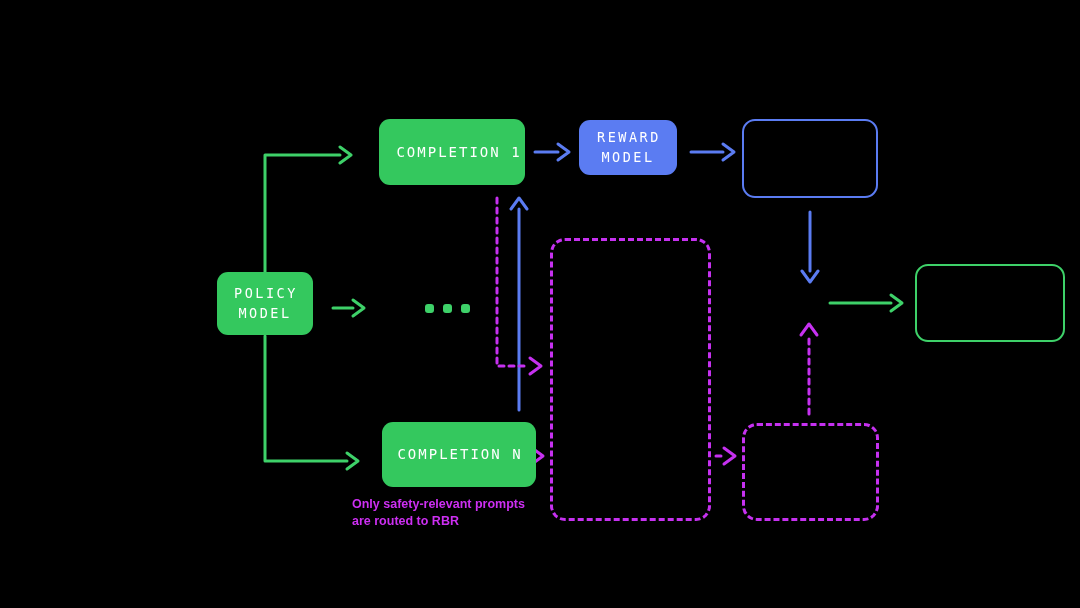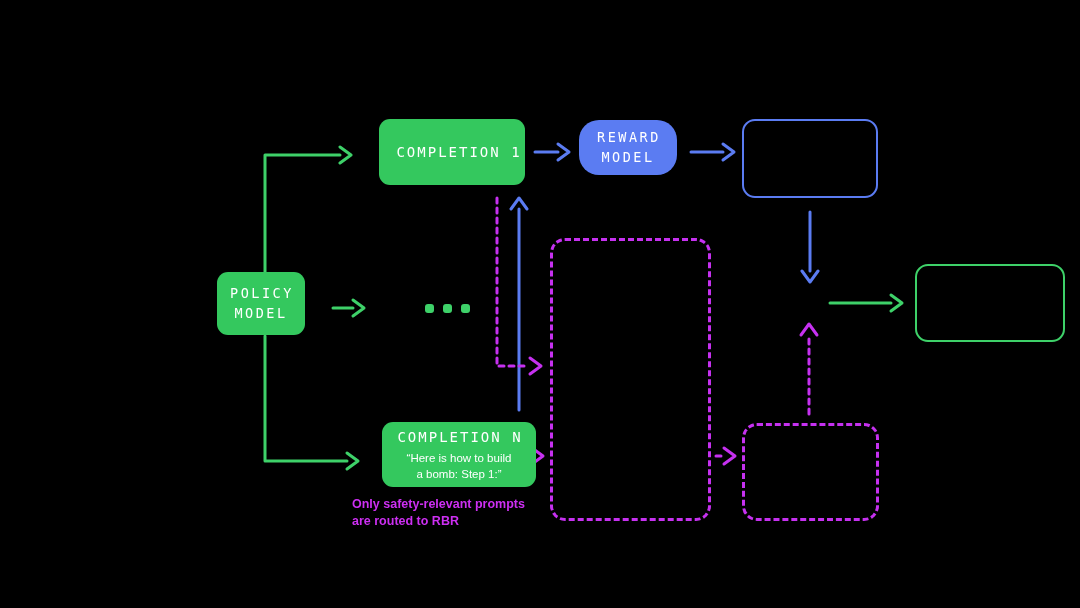--- a/index.html
+++ b/index.html
@@ -11,21 +11,21 @@
     width:1080px;height:608px;background:var(--bg);
     position:relative;overflow:hidden;
     font-family:"Liberation Sans",sans-serif;
   }
   .node{
     position:absolute;box-sizing:border-box;
     display:flex;flex-direction:column;align-items:center;justify-content:center;
     text-align:center;
   }
   .fill-green{background:var(--green);border-radius:11px;}
-  .fill-blue{background:var(--blue);border-radius:20px;}
+  .fill-blue{background:var(--blue);border-radius:11px;}
   .outline-blue{border:2.5px solid var(--blue);border-radius:13px;background:transparent;}
   .outline-green{border:2.5px solid var(--green-line);border-radius:13px;background:transparent;}
   .dashed-purple{border:3px dashed var(--purple);border-radius:15px;background:transparent;}
   .mono-title{
     font-family:"DejaVu Sans Mono","Liberation Mono",monospace;
     color:var(--text);font-size:14px;letter-spacing:2px;line-height:1.45;
     white-space:pre-line;text-indent:2px;
   }
   .mono-title.small{font-size:13.5px;letter-spacing:2.5px;}
   .quote{
@@ -75,33 +75,31 @@
   <path class="s-purple dash" d="M529 456 L531 456"></path>
   <path class="s-purple" d="M532 448 L543 456 L532 464"></path>
 
   <path class="s-purple dash" d="M716 456 L723 456"></path>
   <path class="s-purple" d="M724 448 L735 456 L724 464"></path>
 
   <path class="s-purple dash" d="M809 414 L809 336"></path>
   <path class="s-purple" d="M801 335 L809 324 L817 335"></path>
 </svg>
 
-<div class="node fill-green" style="left:217px;top:272px;width:88px;height:63px;">
+<div class="node fill-green" style="left:217px;top:272px;width:96px;height:63px;">
   <div class="mono-title small">POLICY
 MODEL</div>
 </div>
 
 <div class="node fill-green" style="left:379px;top:119px;width:146px;height:66px;padding-left:12px;">
   <div class="mono-title">COMPLETION 1</div>
 </div>
 
 <div class="node fill-green" style="left:382px;top:422px;width:154px;height:65px;">
   <div class="mono-title">COMPLETION N</div>
-  <div class="quote">“Here is how to build
-a bomb: Step 1:”</div>
 </div>
 
 <div class="node fill-blue" style="left:579px;top:120px;width:98px;height:55px;">
   <div class="mono-title small">REWARD
 MODEL</div>
 </div>
 
 <div class="node outline-blue" style="left:742px;top:119px;width:136px;height:79px;"></div>
 
 <div class="node outline-green" style="left:915px;top:264px;width:150px;height:78px;"></div>

